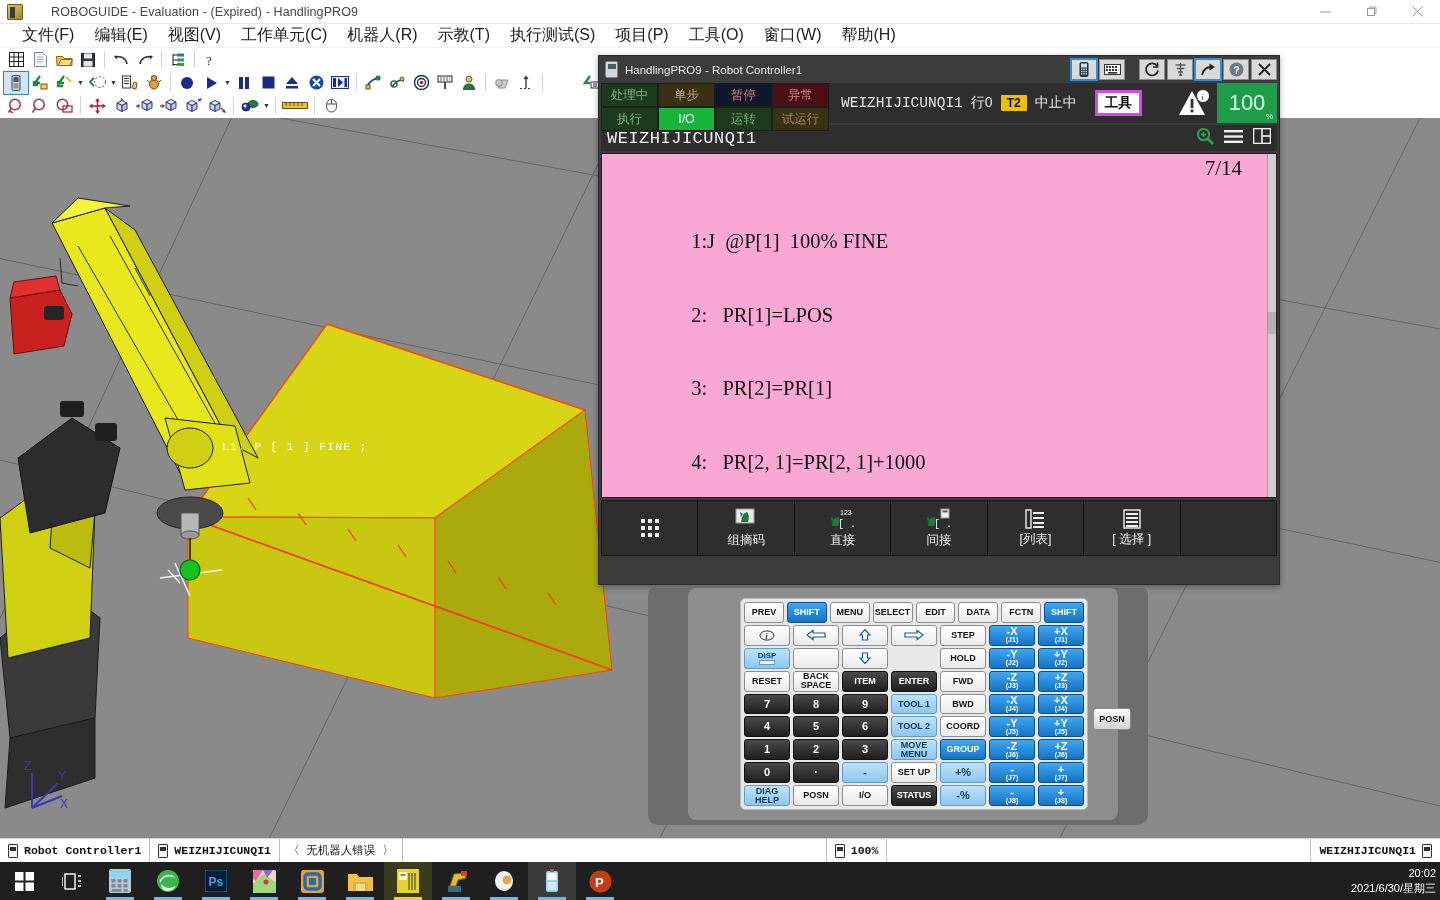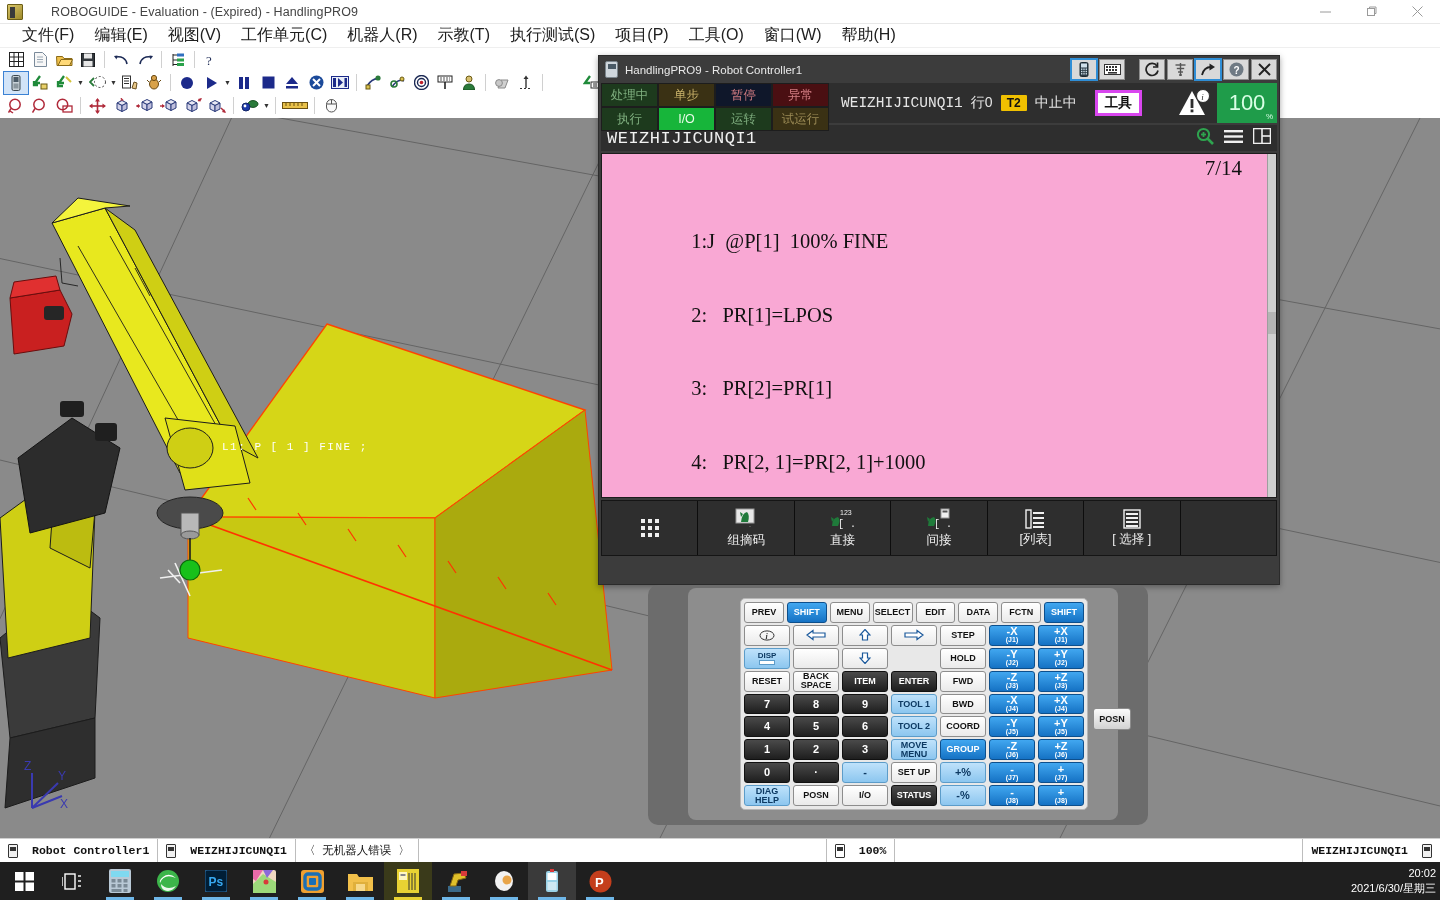--- a/index.html
+++ b/index.html
@@ -68,21 +68,21 @@
   }
   .vp-svg { position:absolute; left:0; top:0; }
 
   
   .statusbar {
     position:absolute; left:0; top:838px; width:1440px; height:24px;
     background:#fff; display:flex; align-items:center; font-size:11.5px;
     color:#111; font-family:"Liberation Mono", monospace; border-top:1px solid #cfcfcf;
   }
   .sb-cell { display:flex; align-items:center; height:24px; padding:0 8px;
-             border-right:1px solid #bdbdbd; white-space:nowrap; font-weight:bold;gap:8px; }
+             border-right:1px solid #bdbdbd; white-space:nowrap; font-weight:bold; }
   .sb-cell.plain { border-right:1px solid #bdbdbd; font-weight:normal;}
   .sb-grow { flex:1; border-right:1px solid #bdbdbd; height:24px; }
   .sb-ico { width:10px; height:14px; margin-right:6px; position:relative;
             background:#f0f0f0; border:1px solid #333; border-radius:1px; }
   .sb-ico::after { content:""; position:absolute; left:1px; top:2px; width:6px; height:4px; background:#333;}
 
   
   .taskbar {
     position:absolute; left:0; top:862px; width:1440px; height:38px;
     background:#1f1f1f; display:flex; align-items:center;

